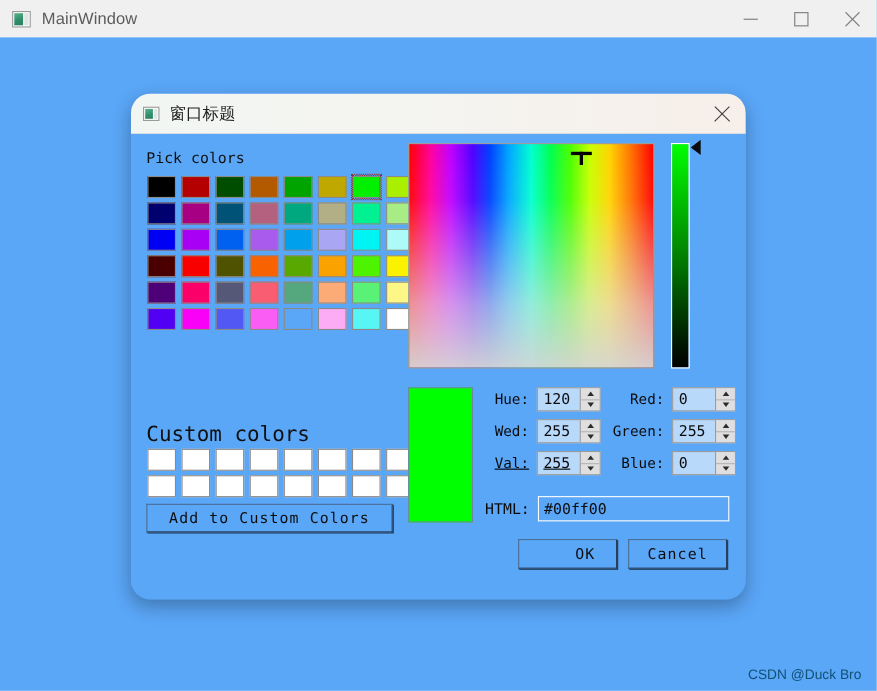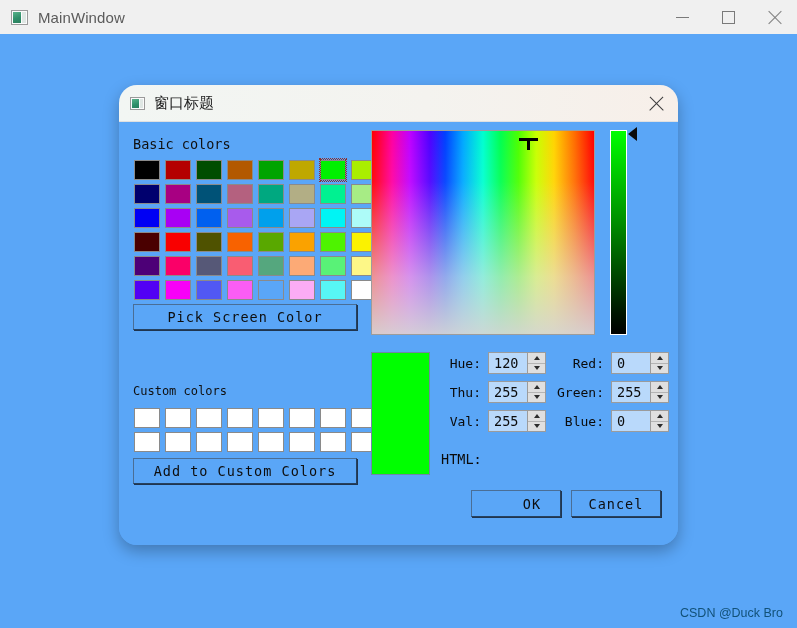--- a/index.html
+++ b/index.html
@@ -216,21 +216,21 @@
     align-items: center;
     justify-content: center;
     letter-spacing: 1px;
   }
   #pick-screen-color-button {
     left: 14px; top: 182px;
     width: 224px; height: 26px;
   }
   #custom-colors-label {
     position: absolute; left: 14px; top: 262px;
-    font-size: 12px;
+    font-size: 19px;
   }
   #custom-colors-grid {
     position: absolute; left: 14px; top: 284px;
     display: grid;
     grid-template-columns: repeat(8, 28px);
     grid-template-rows: repeat(2, 24px);
     column-gap: 3px;
   }
   #add-to-custom-colors-button {
     left: 14px; top: 336px;
@@ -419,21 +419,21 @@
     <div id="dialog-titlebar">
       <span id="dialog-title-icon"></span>
       <span id="dialog-title-text">窗口标题</span>
       <div id="dialog-close-btn">
         <span id="dialog-close-icon"></span>
       </div>
     </div>
 
     <div id="dialog-body">
 
-      <div id="basic-colors-label" class="mono">Basic colors</div>
+      <div id="basic-colors-label" class="mono">Pick colors</div>
       <div id="basic-colors-grid">
           <div class="swatch-cell">
             <div class="swatch" style="background: rgb(0, 0, 0);"></div>
           </div>
           <div class="swatch-cell">
             <div class="swatch" style="background: rgb(180, 0, 0);"></div>
           </div>
           <div class="swatch-cell">
             <div class="swatch" style="background: rgb(0, 77, 0);"></div>
           </div>
@@ -567,21 +567,20 @@
             <div class="swatch" style="background: rgb(252, 172, 245);"></div>
           </div>
           <div class="swatch-cell">
             <div class="swatch" style="background: rgb(87, 246, 245);"></div>
           </div>
           <div class="swatch-cell">
             <div class="swatch" style="background: rgb(255, 255, 255);"></div>
           </div>
         </div>
 
-      <div id="pick-screen-color-button" class="qbtn">Pick Screen Color</div>
 
       <div id="custom-colors-label" class="mono">Custom colors</div>
       <div id="custom-colors-grid">
           <div class="swatch-cell">
             <div class="swatch" style="background: rgb(255, 255, 255);"></div>
           </div>
           <div class="swatch-cell">
             <div class="swatch" style="background: rgb(255, 255, 255);"></div>
           </div>
           <div class="swatch-cell">
@@ -643,31 +642,31 @@
         <span class="spinbox">
           <span class="sb-value">120</span>
           <span class="sb-arrows">
             <span class="sb-up"></span>
             <span class="sb-dn"></span>
           </span>
         </span>
       </div>
 
       <div class="field-row" style="left:322px; top:259px;">
-        <span class="field-label" style="width:40px;">Thu:</span>
+        <span class="field-label" style="width:40px;">Wed:</span>
         <span class="spinbox">
           <span class="sb-value">255</span>
           <span class="sb-arrows">
             <span class="sb-up"></span>
             <span class="sb-dn"></span>
           </span>
         </span>
       </div>
 
-      <div class="field-row" style="left:322px; top:288px;">
+      <div class="field-row" style="left:322px; top:288px;text-decoration:underline;">
         <span class="field-label" style="width:40px;">Val:</span>
         <span class="spinbox">
           <span class="sb-value">255</span>
           <span class="sb-arrows">
             <span class="sb-up"></span>
             <span class="sb-dn"></span>
           </span>
         </span>
       </div>
 
@@ -699,20 +698,21 @@
           <span class="sb-value">0</span>
           <span class="sb-arrows">
             <span class="sb-up"></span>
             <span class="sb-dn"></span>
           </span>
         </span>
       </div>
 
       <div id="html-row">
         <span id="html-label">HTML:</span>
+        <span id="html-input">#00ff00</span>
       </div>
 
       <div id="ok-button" class="qbtn">OK</div>
       <div id="cancel-button" class="qbtn">Cancel</div>
 
     </div>
   </div>
 
   <div id="watermark">CSDN @Duck Bro</div>
 </div>

